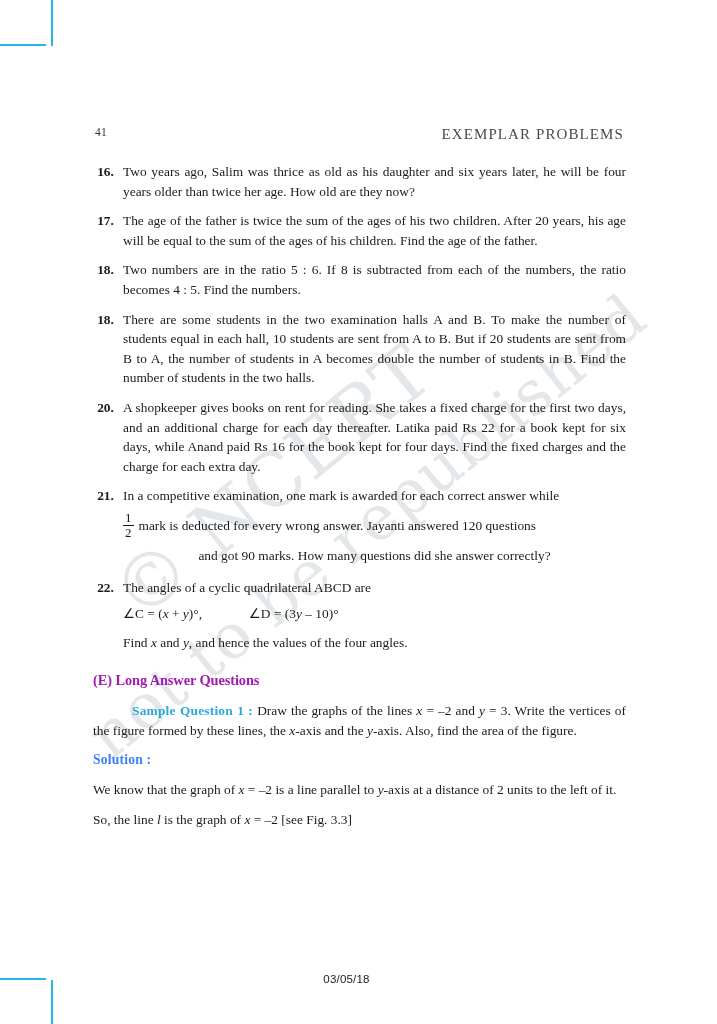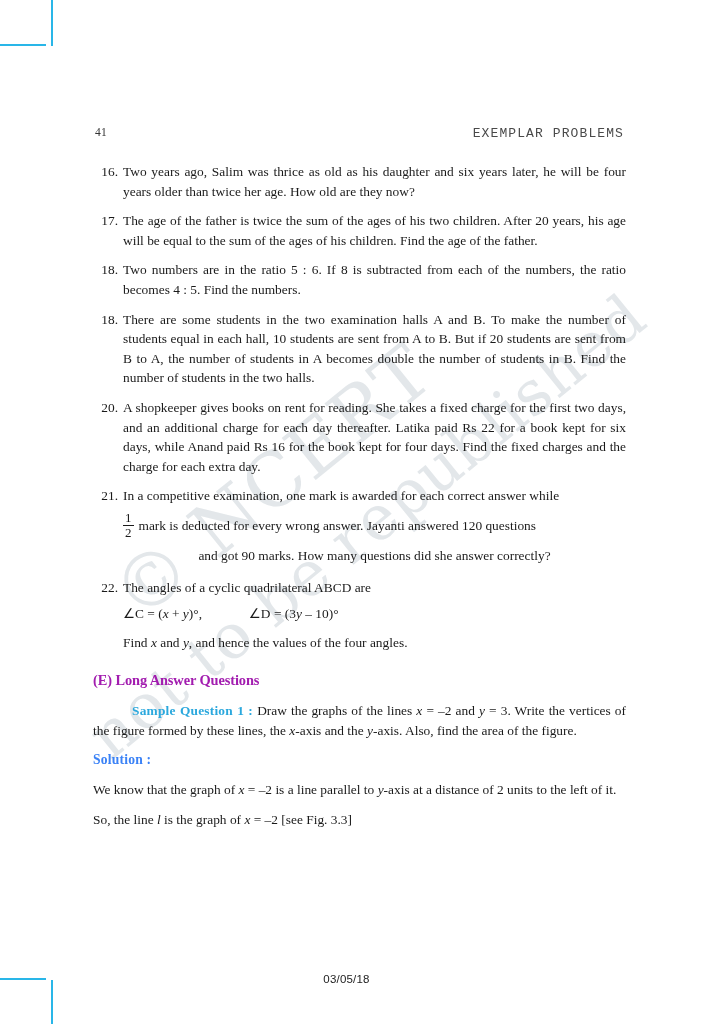--- a/index.html
+++ b/index.html
@@ -56,24 +56,23 @@
     height:18px;
   }
   .hdr-page-no{
     position:absolute;left:95px;top:0;
     font-size:11.5px;
     color:#333;
     letter-spacing:.3px;
   }
   .hdr-title{
     position:absolute;right:93px;top:0;
-    font-size:13px;
+    font-size:15px;
     color:#4a4a4a;
     letter-spacing:1.1px;
-    font-family:Liberation Mono, monospace;
   }
 
   .body-col{
     position:absolute;
     left:93px;
     top:162px;
     width:533px;
   }
 
   
@@ -83,22 +82,22 @@
     margin-bottom:10px;
     font-size:13.4px;
     line-height:19.6px;
     text-align:justify;
     text-justify:inter-word;
   }
   .q-num{
     position:absolute;
     left:0;top:0;
     width:25px;
-    font-weight:normal;
-    text-align:right;
+    font-weight:bold;
+    text-align:center;
     font-size:13.4px;
   }
   .q-body{display:block;}
   .q-line{display:block;}
 
   
   i.v{font-style:italic;font-family:"Liberation Serif",serif;}
 
   
   .frac{

